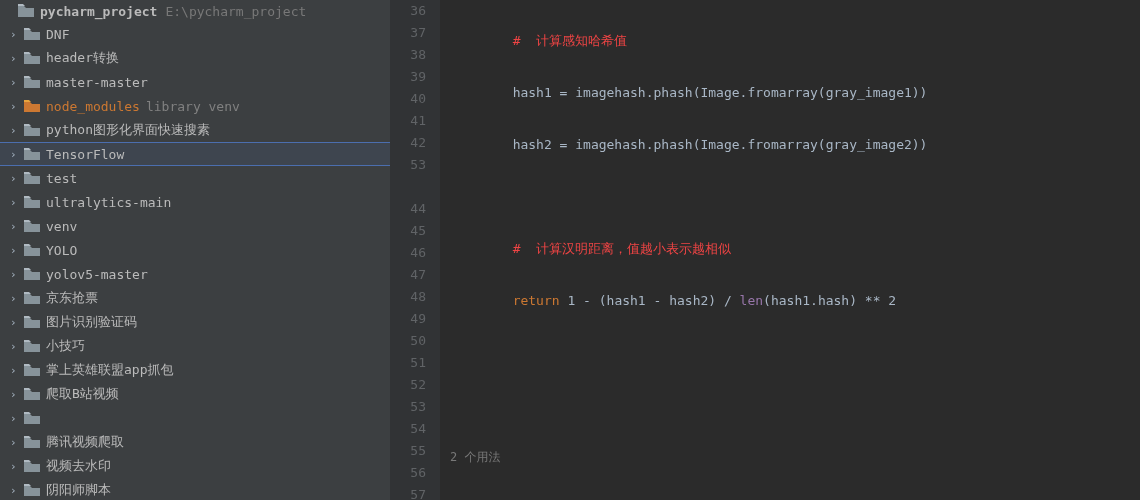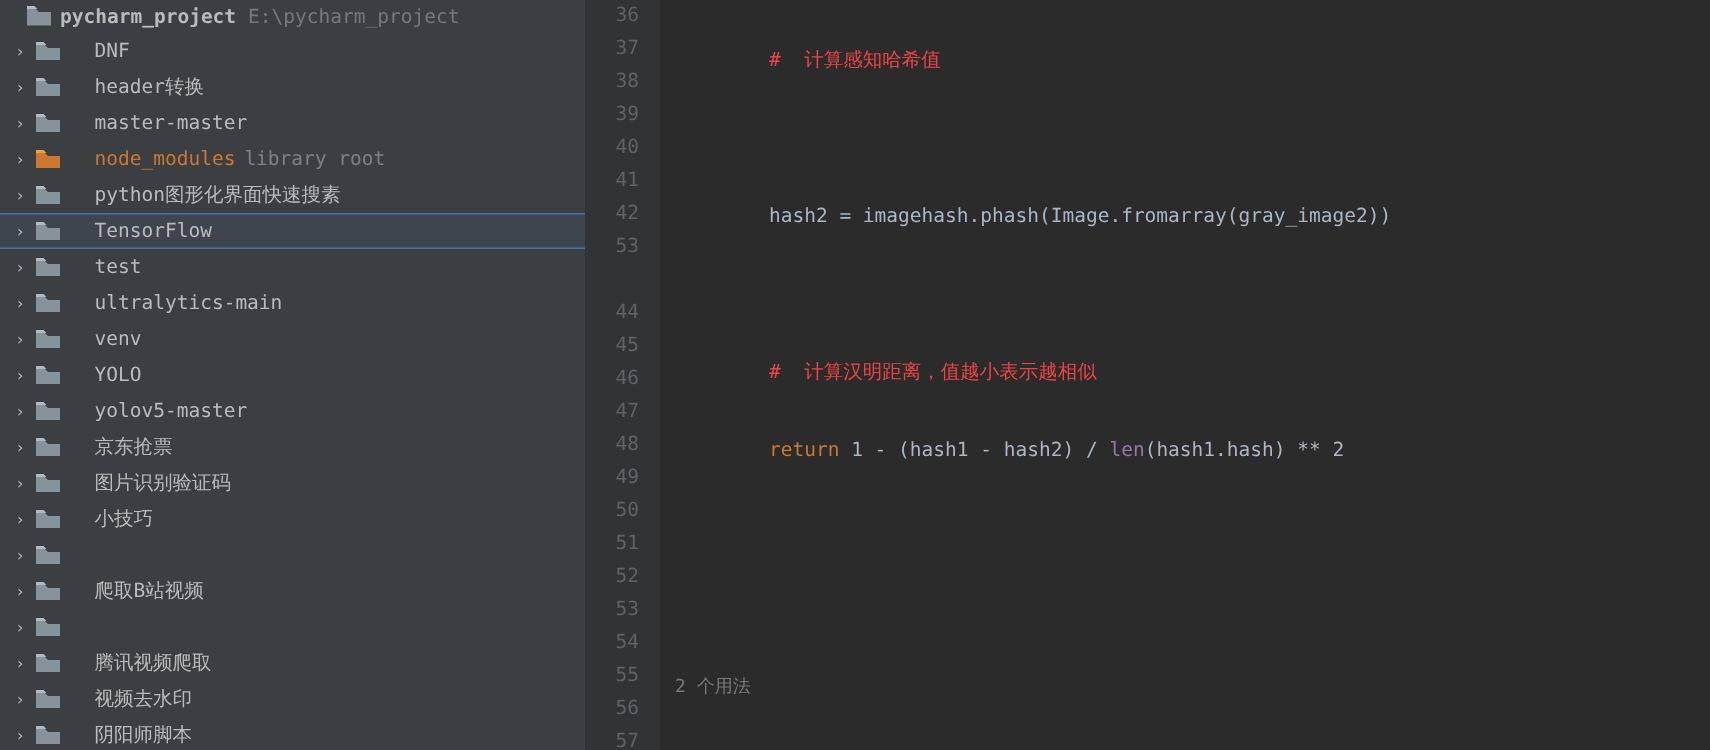--- a/index.html
+++ b/index.html
@@ -7,21 +7,21 @@
 .sidebar { width: 390px; background: #3c3f41; display: flex; flex-direction: column; overflow: hidden; }
 .proj-header { display: flex; align-items: center; padding: 3px 6px 3px 18px; height: 22px; }
 .proj-name { color: #bbb; font-weight: bold; }
 .proj-path { color: #787878; margin-left: 8px; }
 .tree { flex: 1; overflow: auto; }
 .tree-item { display: flex; align-items: center; padding: 2px 0 2px 10px; height: 24px; cursor: pointer; white-space: nowrap; }
 .tree-item.selected { background: #4b6eaf22; border: 1px solid #4b6eaf; border-left: none; border-right: none; }
 .chev { width: 12px; color: #a9b7c6; font-size: 11px; margin-right: 2px; }
 .folder-icon { width: 16px; height: 14px; margin-right: 6px; display: inline-flex; }
 .folder-icon svg { width: 16px; height: 14px; }
-.item-label { color:#bbbbbb;margin-left:17px; }
+.item-label { color:#bbbbbb; }
 .item-label.orange { color: #cc7832; }
 .item-note { color: #808080; margin-left: 6px; }
 .editor { flex: 1; background: #2b2b2b; display: flex; overflow: hidden; position: relative; }
 .gutter { width: 50px; background: #313335; color: #606366; text-align: right; padding-right: 14px; font-family: Consolas, monospace; }
 .code-area { flex: 1; padding-left: 0; font-family: Consolas, monospace; overflow: hidden; white-space: pre; }
 .line { height: 22px; line-height: 22px; }
 .code-line { height: 22px; line-height: 22px; padding-left: 10px; }
 .kw { color: #cc7832; }
 .str-comm { color: #ef4444; }
 .ident { color: #a9b7c6; }
@@ -75,21 +75,21 @@
       </div>
       <div class="tree-item">
         <span class="chev">›</span>
         <span class="folder-icon">
           <svg viewBox="0 0 16 14">
             <path fill="#cc7832" d="M0 3 h6 l2 2 h8 v8 h-16 z"></path>
             <path fill="#e8a33d" d="M0 1 h5 l2 2 h-7 z"></path>
           </svg>
         </span>
         <span class="item-label orange">node_modules</span>
-        <span class="item-note">library root</span>
+        <span class="item-note">library venv</span>
       </div>
       <div class="tree-item">
         <span class="chev">›</span>
         <span class="folder-icon">
           <svg viewBox="0 0 16 14">
             <path fill="#87939a" d="M0 3 h6 l2 2 h8 v8 h-16 z"></path>
             <path fill="#b0bac2" d="M0 1 h5 l2 2 h-7 z"></path>
           </svg>
         </span>
         <span class="item-label">python图形化界面快速搜素</span>
@@ -185,20 +185,21 @@
         <span class="item-label">小技巧</span>
       </div>
       <div class="tree-item">
         <span class="chev">›</span>
         <span class="folder-icon">
           <svg viewBox="0 0 16 14">
             <path fill="#87939a" d="M0 3 h6 l2 2 h8 v8 h-16 z"></path>
             <path fill="#b0bac2" d="M0 1 h5 l2 2 h-7 z"></path>
           </svg>
         </span>
+        <span class="item-label">掌上英雄联盟app抓包</span>
       </div>
       <div class="tree-item">
         <span class="chev">›</span>
         <span class="folder-icon">
           <svg viewBox="0 0 16 14">
             <path fill="#87939a" d="M0 3 h6 l2 2 h8 v8 h-16 z"></path>
             <path fill="#b0bac2" d="M0 1 h5 l2 2 h-7 z"></path>
           </svg>
         </span>
         <span class="item-label">爬取B站视频</span>
@@ -266,21 +267,21 @@
       <div class="line">51</div>
       <div class="line">52</div>
       <div class="line">53</div>
       <div class="line">54</div>
       <div class="line">55</div>
       <div class="line">56</div>
       <div class="line">57</div>
     </div>
   <div class="code-area" id="code">
     <div class="code-line"><span>        </span><span class="str-comm">#  计算感知哈希值</span></div>
-    <div class="code-line"><span>        </span></div>
+    <div class="code-line"><span>        </span><span class="ident">hash1 = imagehash.phash(Image.fromarray(gray_image1))</span></div>
     <div class="code-line"><span>        </span><span class="ident">hash2 = imagehash.phash(Image.fromarray(gray_image2))</span></div>
     <div class="code-line"></div>
     <div class="code-line"><span>        </span><span class="str-comm">#  计算汉明距离，值越小表示越相似</span></div>
     <div class="code-line"><span>        </span><span class="kw">return</span><span> 1 - (hash1 - hash2) / </span><span class="purple">len</span><span>(hash1.hash) ** 2</span></div>
     <div class="code-line"></div>
     <div class="code-line"></div>
     <div class="code-line usage"><span>2 个用法</span></div>
     <div class="code-line"></div>
     
     

